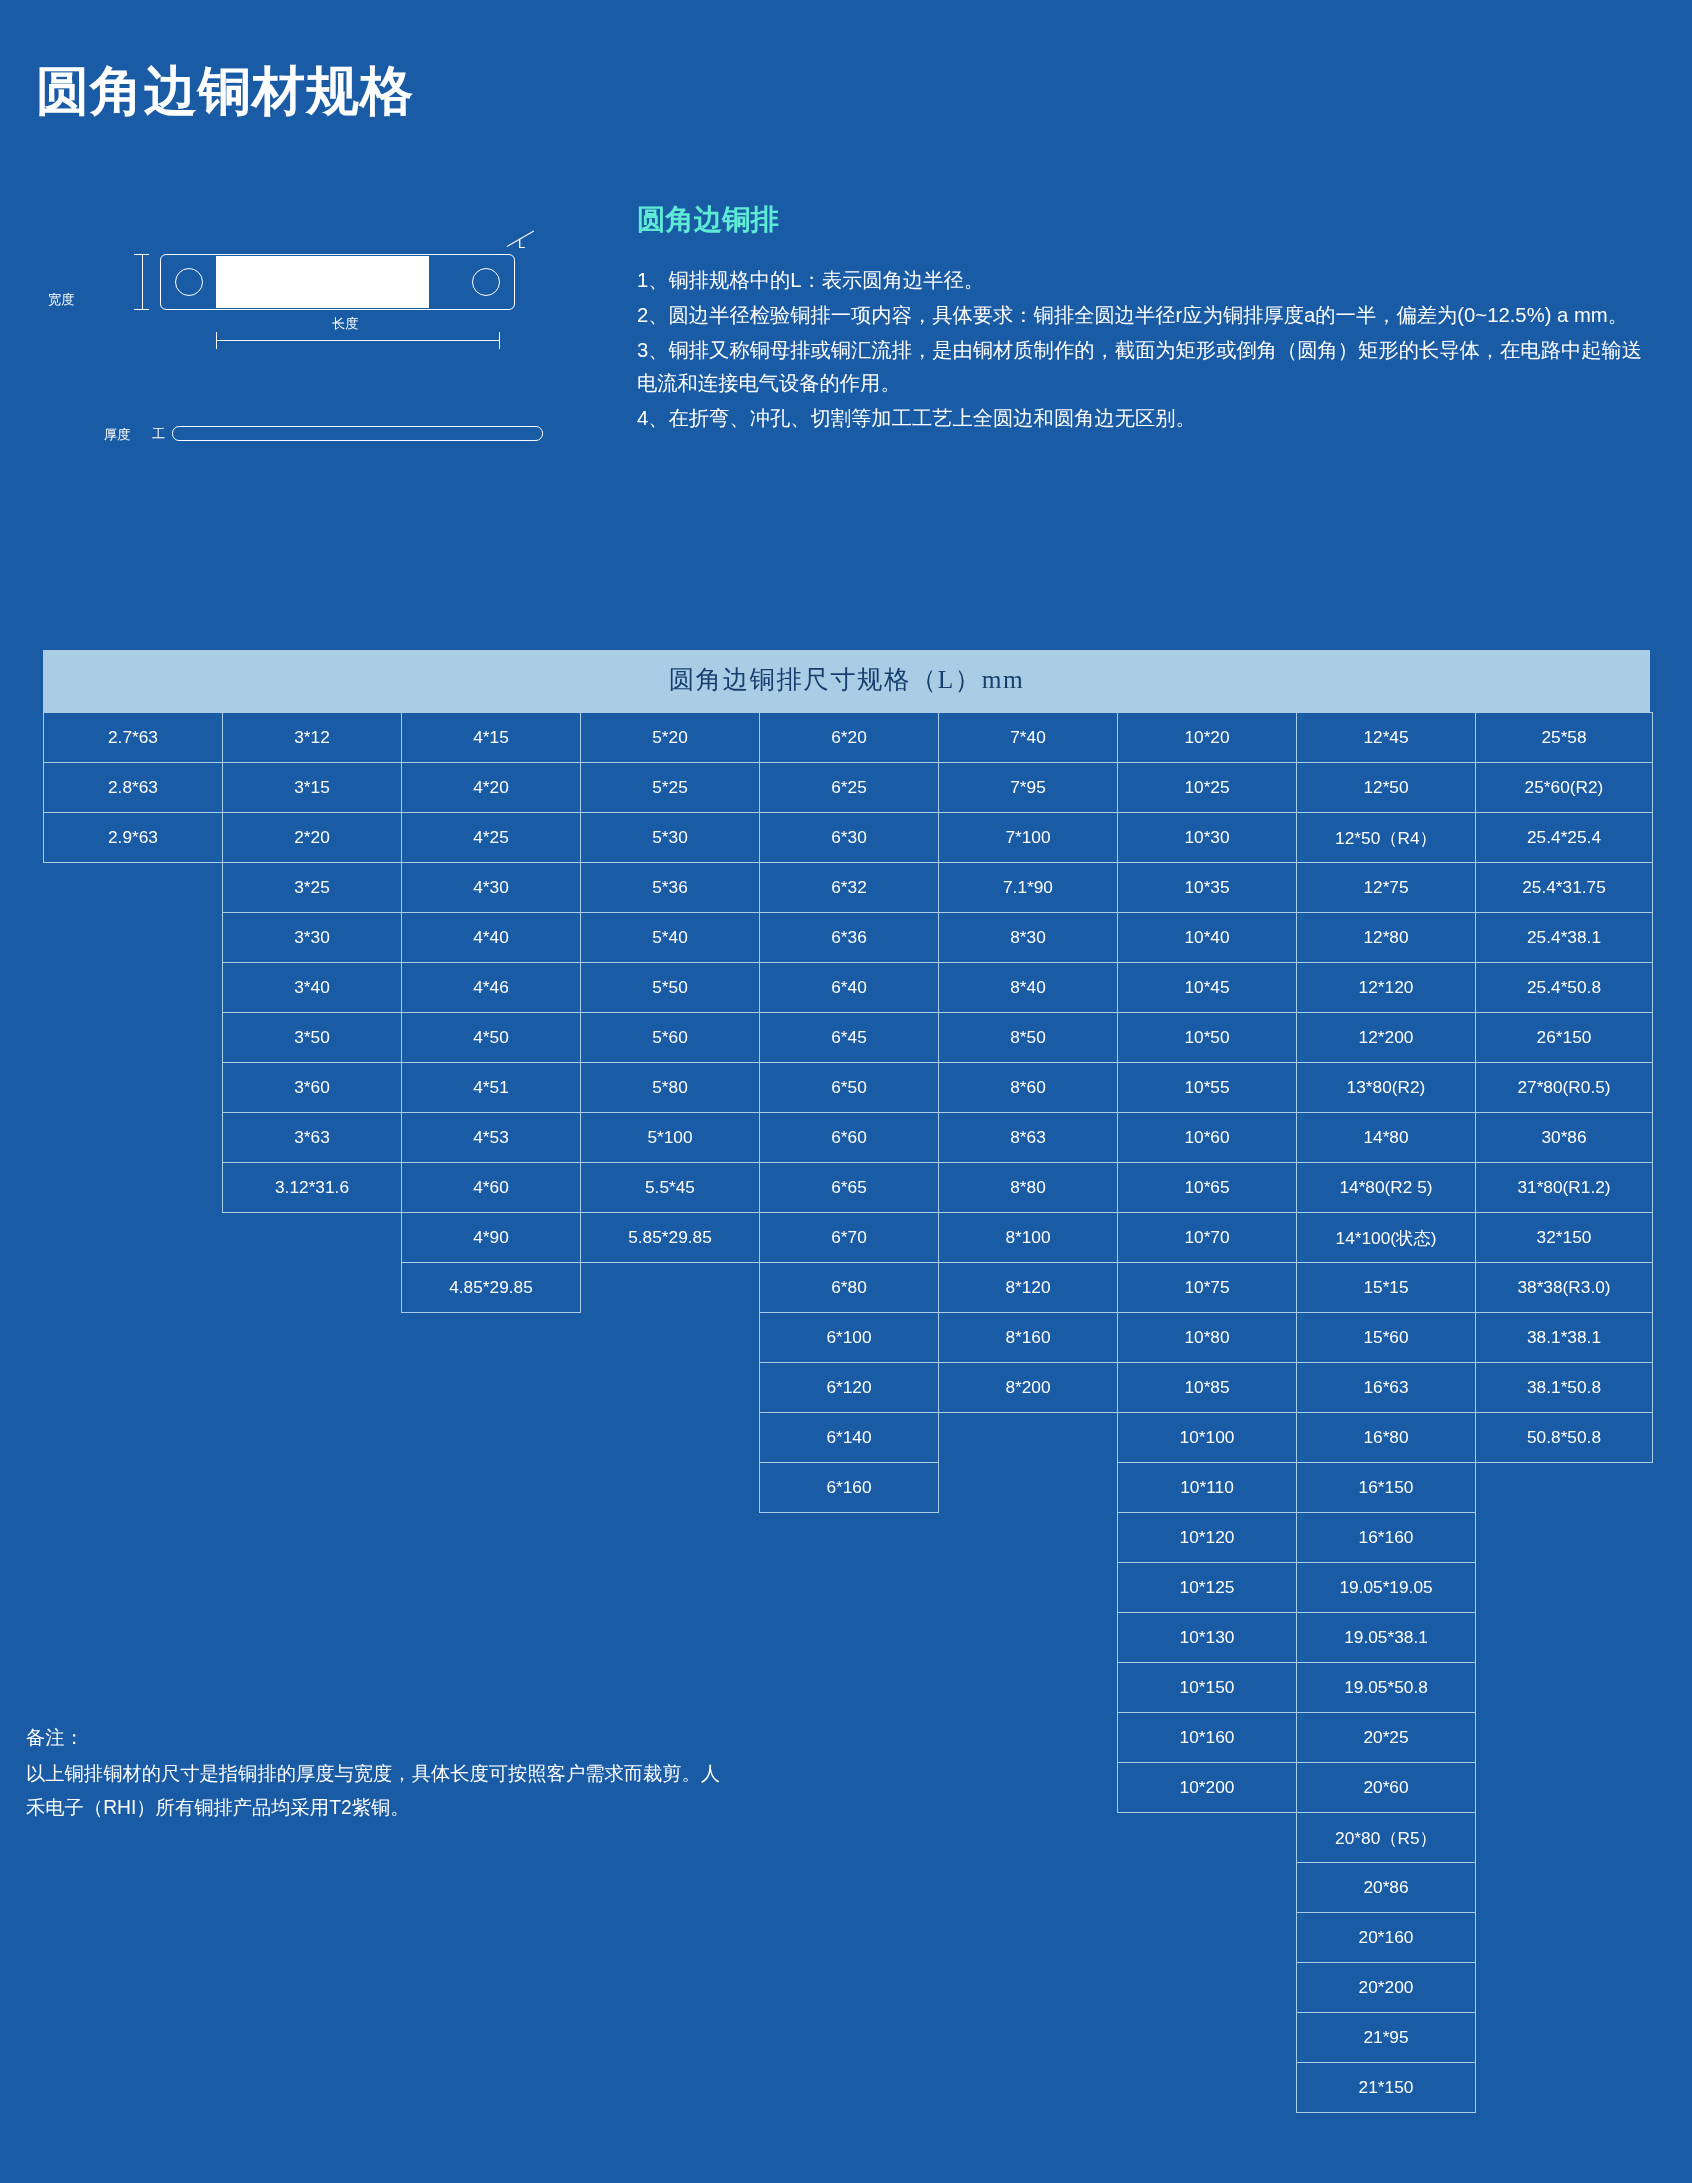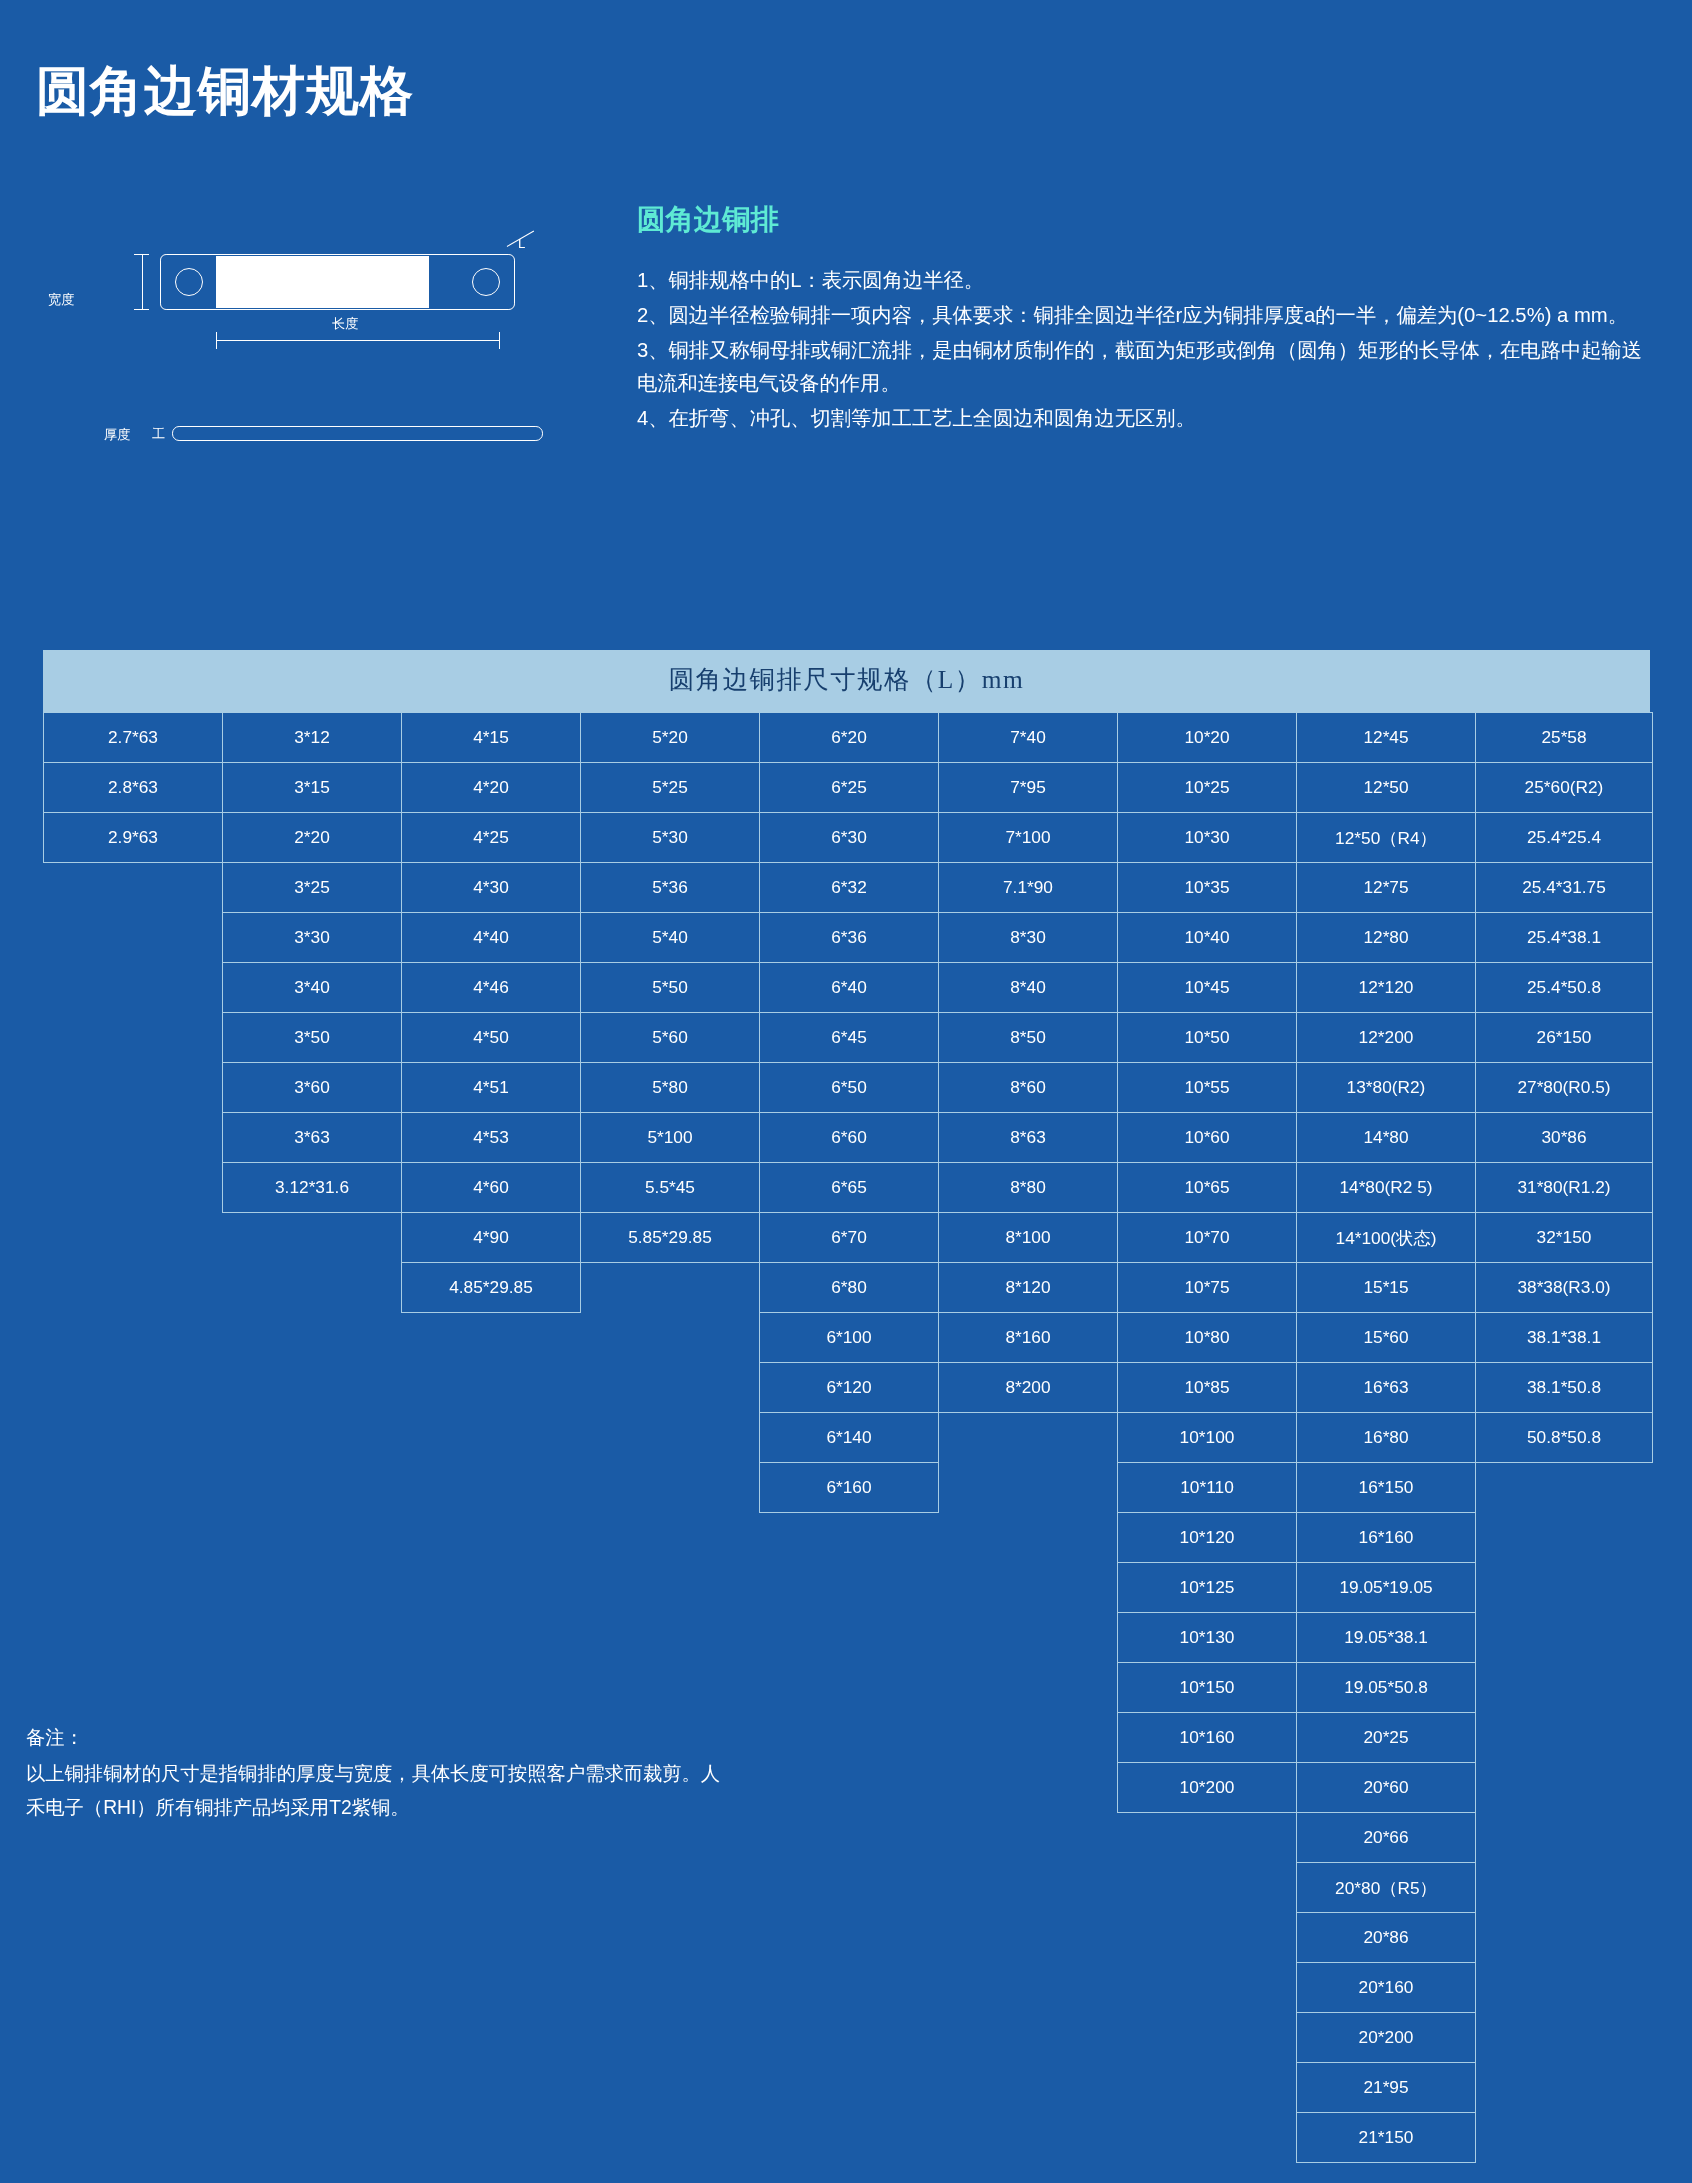--- a/index.html
+++ b/index.html
@@ -434,31 +434,20 @@
           <td class="empty"></td>
         </tr>
         <tr>
           <td class="empty"></td>
           <td class="empty"></td>
           <td class="empty"></td>
           <td class="empty"></td>
           <td class="empty"></td>
           <td class="empty"></td>
           <td class="empty"></td>
-          <td>20*66</td>
-          <td class="empty"></td>
-        </tr>
-        <tr>
-          <td class="empty"></td>
-          <td class="empty"></td>
-          <td class="empty"></td>
-          <td class="empty"></td>
-          <td class="empty"></td>
-          <td class="empty"></td>
-          <td class="empty"></td>
           <td>20*80（R5）</td>
           <td class="empty"></td>
         </tr>
         <tr>
           <td class="empty"></td>
           <td class="empty"></td>
           <td class="empty"></td>
           <td class="empty"></td>
           <td class="empty"></td>
           <td class="empty"></td>

